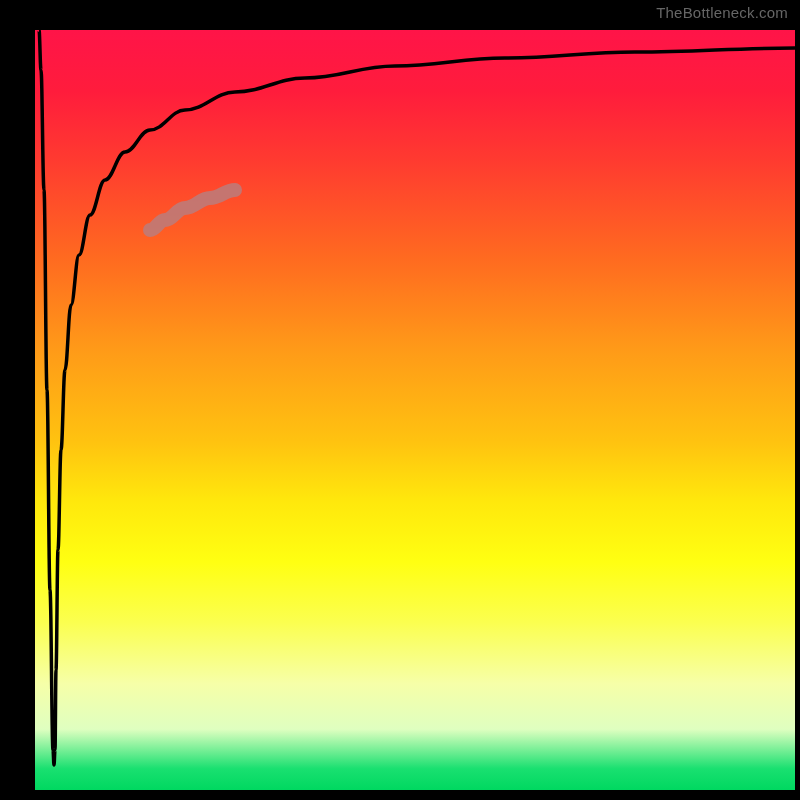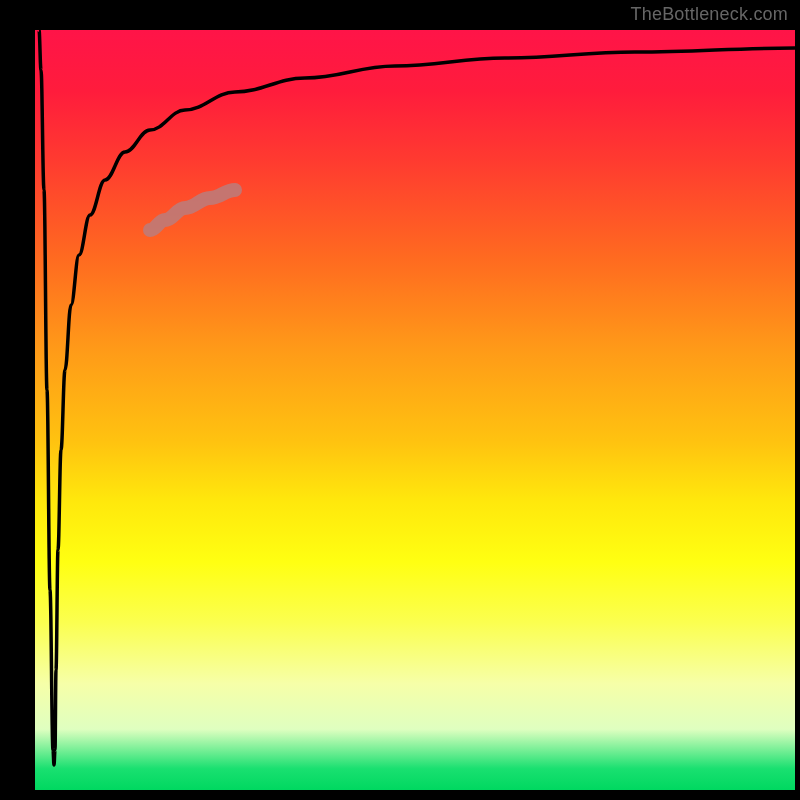--- a/index.html
+++ b/index.html
@@ -14,21 +14,21 @@
   .wrap {
     position: relative;
     width: 800px;
     height: 800px;
   }
   .source {
     position: absolute;
     top: 4px;
     right: 12px;
     color: #666;
-    font-size: 18px;
+    font-size: 15px;
     letter-spacing: 0.2px;
     z-index: 5;
   }
   .plot {
     position: absolute;
     left: 35px;
     top: 30px;
     width: 760px;
     height: 760px;
     background: linear-gradient(

